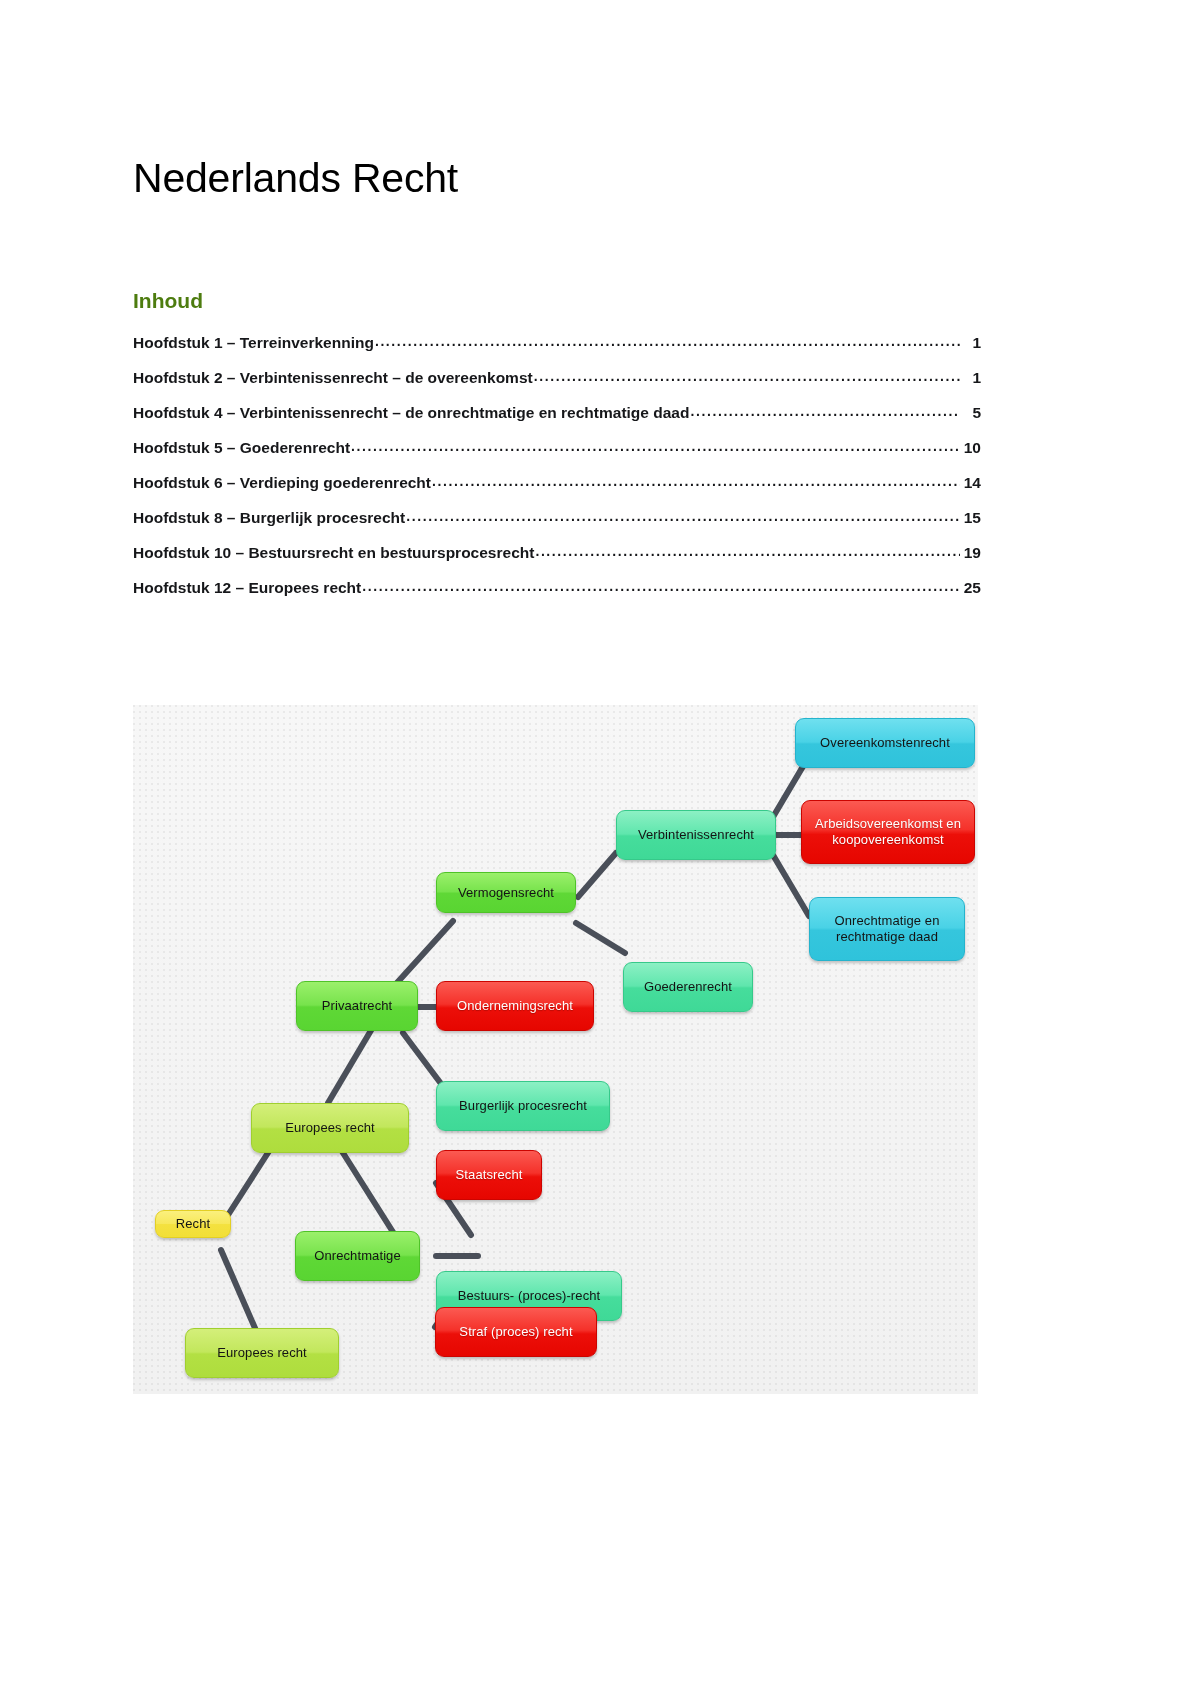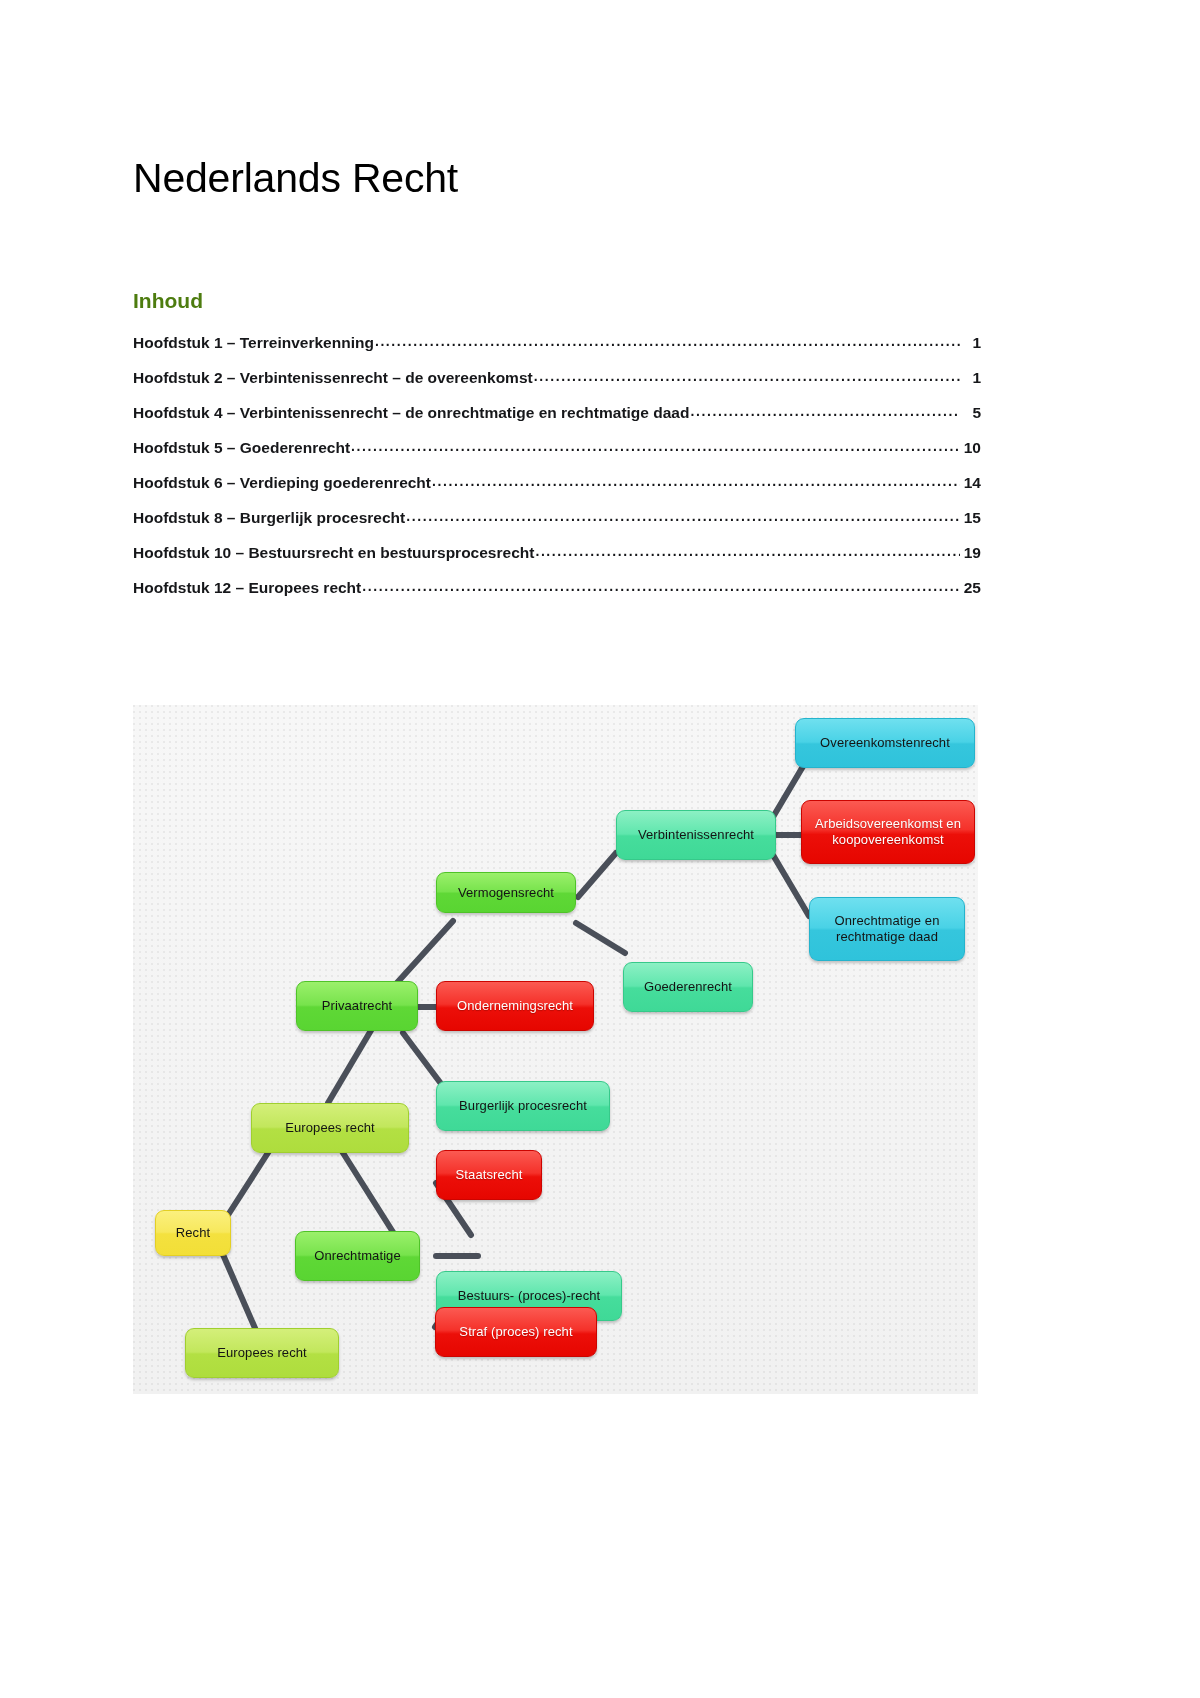--- a/index.html
+++ b/index.html
@@ -233,21 +233,21 @@
         <line x1="640" y1="150" x2="676" y2="211"></line>
 
         <line x1="338" y1="530" x2="303" y2="478"></line>
 
         <line x1="345" y1="551" x2="303" y2="551"></line>
 
         <line x1="338" y1="572" x2="302" y2="622"></line>
       </g>
     </svg>
     <div id="diagram-nodes">
-        <div class="node n-yellow" style="left: 22px; top: 505px; width: 76px; height: 46px;">
+        <div class="node n-yellow" style="left: 22px; top: 505px; width: 76px; height: 28px;">
           <span>Recht</span>
         </div>
         <div class="node n-lime" style="left: 118px; top: 398px; width: 158px; height: 50px;">
           <span>Europees recht</span>
         </div>
         <div class="node n-lime" style="left: 52px; top: 623px; width: 154px; height: 50px;">
           <span>Europees recht</span>
         </div>
         <div class="node n-green" style="left: 163px; top: 276px; width: 122px; height: 50px;">
           <span>Privaatrecht</span>

